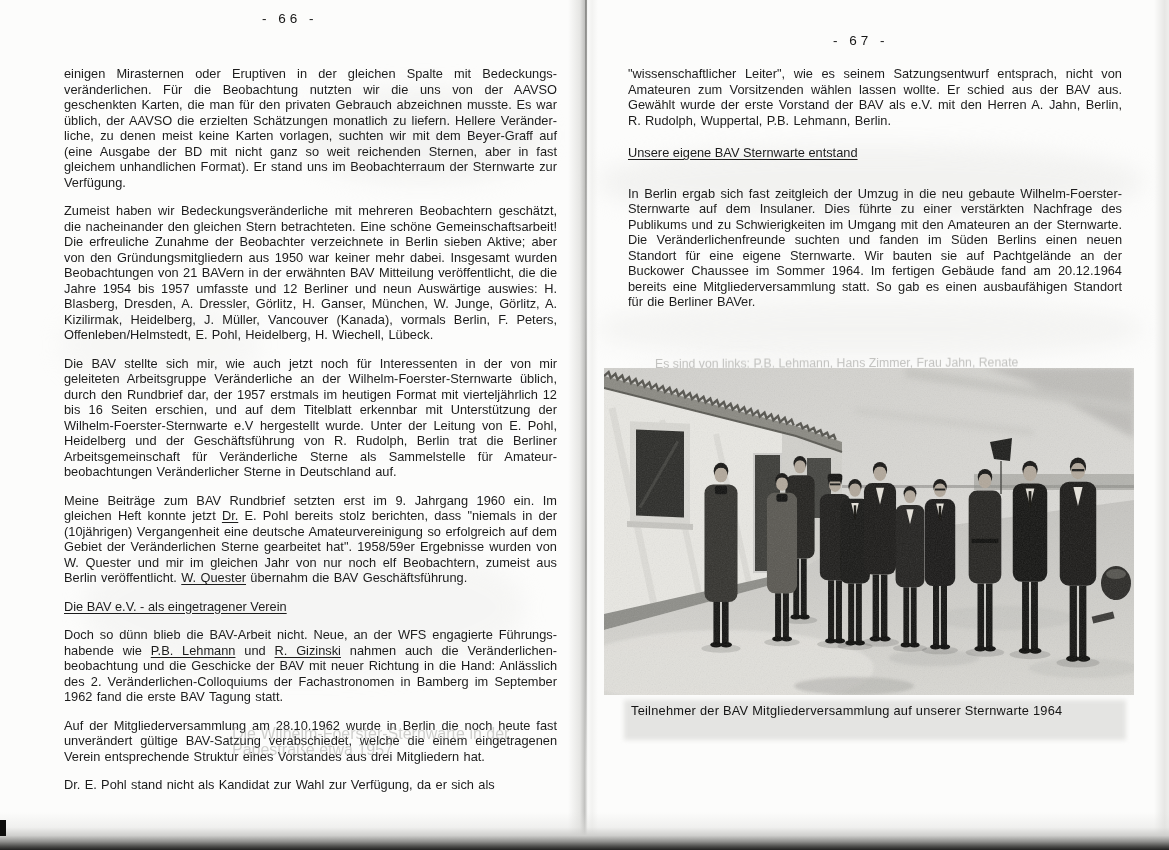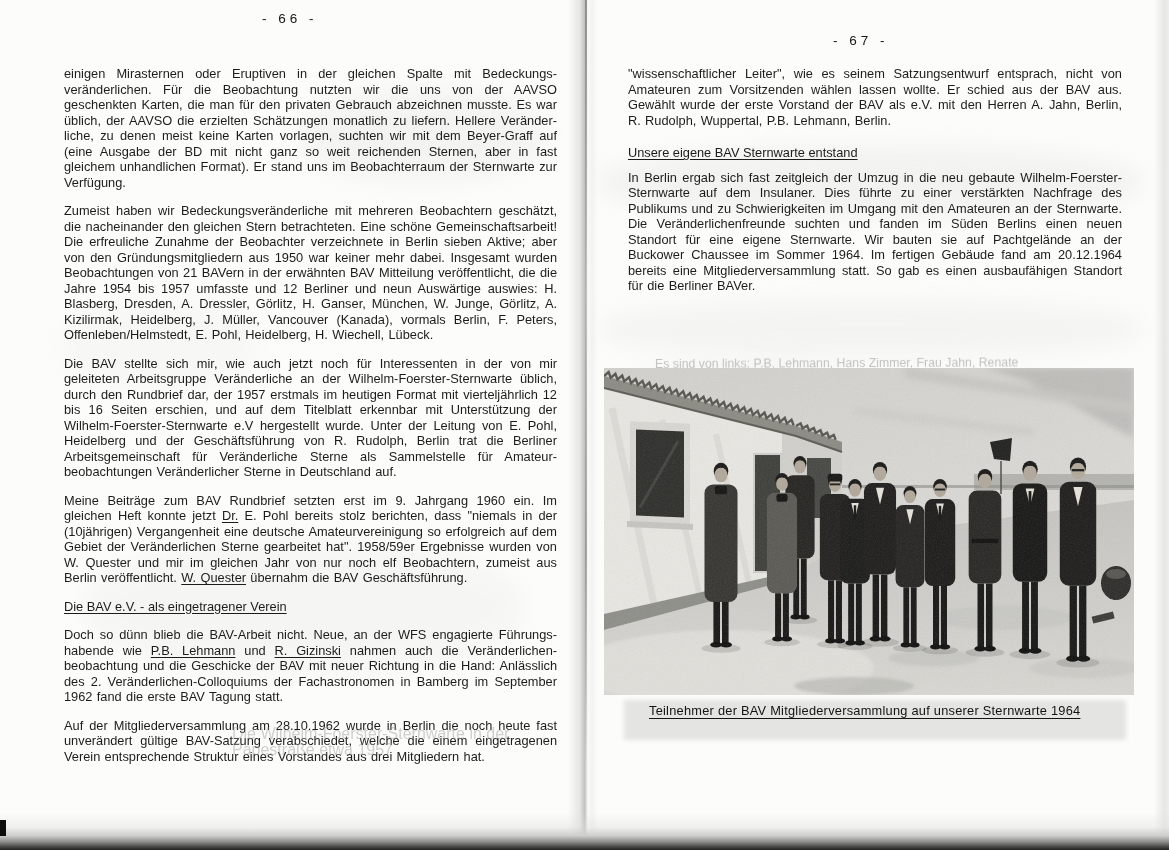--- a/index.html
+++ b/index.html
@@ -16,33 +16,33 @@
     white-space:nowrap;
   }
   #pn-left{left:262px;top:11px;}
   #pn-right{left:833px;top:33px;}
   .content{position:absolute;font-size:12.8px;line-height:15.5px;text-align:justify;color:#1c1c1c;}
   #content-left{left:64px;top:66px;width:493px;}
   #content-right{left:628px;top:66px;width:494px;}
   .para{margin:0 0 13px 0;word-spacing:.06em;}
   #content-right .para{margin-bottom:17px;}
   .hpara{margin:0 0 13px 0;}
-  #content-right .hpara{margin-bottom:9px;}
+  #content-right .hpara{margin-bottom:25px;}
   span.u{text-decoration:underline;text-underline-offset:2px;}
   
   .bleed{position:absolute;color:#93938f;filter:blur(.45px);font-size:12.3px;line-height:15.8px;}
   #bleed-left{left:232px;top:726px;width:280px;opacity:.42;font-size:16px;}
   #bleed-right{left:655px;top:356px;width:462px;opacity:.55;transform:rotate(-.25deg);}
   #bleed-right2{left:848px;top:392px;width:292px;opacity:.28;font-size:11.4px;line-height:14.5px;}
   
   #photo{position:absolute;left:604px;top:368px;width:530px;height:327px;}
   
   #caption-wash{position:absolute;left:624px;top:700px;width:502px;height:40px;background:#e4e4e2;filter:blur(2px);}
   #caption{position:absolute;left:631px;top:703px;width:489px;font-size:12.8px;line-height:15.9px;text-align:justify;color:#141414;}
-  #caption-title{text-decoration:underline;text-underline-offset:2.5px;letter-spacing:.25px;margin-bottom:1px;margin-left:18px;}
+  #caption-title{text-underline-offset:2.5px;letter-spacing:.25px;margin-bottom:1px;}
   
   .blob{position:absolute;background:#ececea;filter:blur(11px);border-radius:45%;}
   #blob1{left:300px;top:88px;width:245px;height:95px;opacity:.5;}
   #blob2{left:84px;top:540px;width:440px;height:135px;opacity:.38;}
   #blob3{left:598px;top:146px;width:545px;height:72px;opacity:.6;}
   #blob4{left:598px;top:300px;width:545px;height:58px;opacity:.5;}
   #blob5{left:636px;top:366px;width:210px;height:42px;opacity:.5;}
   #blob6{left:60px;top:300px;width:200px;height:90px;opacity:.3;}
   #fold{left:568px;top:0;width:30px;height:850px;
     background:linear-gradient(to right,rgba(228,228,226,0) 0%,rgba(210,210,207,.55) 40%,rgba(120,120,117,.45) 56%,rgba(250,250,249,.95) 66%,rgba(236,236,234,.6) 80%,rgba(255,255,255,0) 100%);}
@@ -66,20 +66,21 @@
 
 <div class="page-num" id="pn-left">- 66 -</div>
 <div class="content" id="content-left">
     <div class="para"><span>einigen Mirasternen oder Eruptiven in der gleichen Spalte mit Bedeckungs-veränderlichen. Für die Beobachtung nutzten wir die uns von der AAVSO geschenkten Karten, die man für den privaten Gebrauch abzeichnen musste. Es war üblich, der AAVSO die erzielten Schätzungen monatlich zu liefern. Hellere Veränder-liche, zu denen meist keine Karten vorlagen, suchten wir mit dem Beyer-Graff auf (eine Ausgabe der BD mit nicht ganz so weit reichenden Sternen, aber in fast gleichem unhandlichen Format).  Er stand uns im Beobachterraum der Sternwarte zur Verfügung.</span></div>
     <div class="para"><span>Zumeist haben wir Bedeckungsveränderliche mit mehreren Beobachtern geschätzt, die nacheinander den gleichen Stern betrachteten. Eine schöne Gemeinschaftsarbeit! Die erfreuliche Zunahme der Beobachter verzeichnete in Berlin sieben Aktive; aber von den Gründungsmitgliedern aus 1950 war keiner mehr dabei. Insgesamt wurden Beobachtungen von 21 BAVern in der erwähnten BAV Mitteilung veröffentlicht, die die Jahre 1954 bis 1957 umfasste und 12 Berliner und neun Auswärtige auswies: H. Blasberg, Dresden, A. Dressler, Görlitz, H. Ganser, München, W. Junge, Görlitz, A. Kizilirmak, Heidelberg, J. Müller, Vancouver (Kanada), vormals Berlin, F. Peters, Offenleben/Helmstedt, E. Pohl, Heidelberg, H. Wiechell, Lübeck.</span></div>
     <div class="para"><span>Die BAV stellte sich mir, wie auch jetzt noch für Interessenten in der von mir geleiteten Arbeitsgruppe Veränderliche an der Wilhelm-Foerster-Sternwarte üblich, durch den Rundbrief dar, der 1957 erstmals im heutigen Format mit vierteljährlich 12 bis 16 Seiten erschien, und auf dem Titelblatt erkennbar mit Unterstützung der Wilhelm-Foerster-Sternwarte e.V hergestellt wurde. Unter der Leitung von E. Pohl, Heidelberg und der Geschäftsführung von R. Rudolph, Berlin trat die Berliner Arbeitsgemeinschaft für Veränderliche Sterne als Sammelstelle für Amateur-beobachtungen Veränderlicher Sterne in Deutschland auf.</span></div>
     <div class="para"><span>Meine Beiträge zum BAV Rundbrief setzten erst im 9. Jahrgang 1960 ein. Im gleichen Heft konnte jetzt </span><span class="u">Dr.</span><span> E. Pohl bereits stolz berichten, dass "niemals in der (10jährigen) Vergangenheit eine deutsche Amateurvereinigung so erfolgreich auf dem Gebiet der Veränderlichen Sterne gearbeitet hat". 1958/59er Ergebnisse wurden von W. Quester und mir im gleichen Jahr von nur noch elf Beobachtern, zumeist aus Berlin veröffentlicht. </span><span class="u">W. Quester</span><span> übernahm die BAV Geschäftsführung.</span></div>
     <div class="hpara"><span class="u">Die BAV e.V. - als eingetragener Verein</span></div>
     <div class="para"><span>Doch so dünn blieb die BAV-Arbeit nicht. Neue, an der WFS engagierte Führungs-habende wie </span><span class="u">P.B. Lehmann</span><span> und </span><span class="u">R. Gizinski</span><span> nahmen auch die Veränderlichen-beobachtung und die Geschicke der BAV mit neuer Richtung in die Hand: Anlässlich des 2. Veränderlichen-Colloquiums der Fachastronomen in Bamberg im September 1962 fand die erste BAV Tagung statt.</span></div>
     <div class="para"><span>Auf der Mitgliederversammlung am 28.10.1962 wurde in Berlin die noch heute fast unverändert gültige BAV-Satzung verabschiedet, welche die einem eingetragenen Verein entsprechende Struktur eines Vorstandes aus drei Mitgliedern hat.</span></div>
+    <div class="para"><span>Dr. E. Pohl stand nicht als Kandidat zur Wahl zur Verfügung, da er sich als</span></div>
   </div>
 <div class="bleed" id="bleed-left">
     <div>Die Wilhelm-Foerster-Sternwarte in der Papestraße etwa 1957</div>
   </div>
 
 <div class="page-num" id="pn-right">- 67 -</div>
 <div class="content" id="content-right">
     <div class="para"><span>"wissenschaftlicher Leiter", wie es seinem Satzungsentwurf entsprach, nicht von Amateuren zum Vorsitzenden wählen lassen wollte. Er schied aus der BAV aus. Gewählt wurde der erste Vorstand der BAV als e.V. mit den Herren A. Jahn, Berlin, R. Rudolph, Wuppertal, P.B. Lehmann, Berlin.</span></div>
     <div class="hpara"><span class="u">Unsere eigene BAV Sternwarte entstand</span></div>
     <div class="para"><span>In Berlin ergab sich fast zeitgleich der Umzug in die neu gebaute Wilhelm-Foerster-Sternwarte auf dem Insulaner. Dies führte zu einer verstärkten Nachfrage des Publikums und zu Schwierigkeiten im Umgang mit den Amateuren an der Sternwarte. Die Veränderlichenfreunde suchten und fanden im Süden Berlins einen neuen Standort für eine eigene Sternwarte. Wir bauten sie auf Pachtgelände an der Buckower Chaussee im Sommer 1964. Im fertigen Gebäude fand am 20.12.1964 bereits eine Mitgliederversammlung statt. So gab es einen ausbaufähigen Standort für die Berliner BAVer.</span></div>

